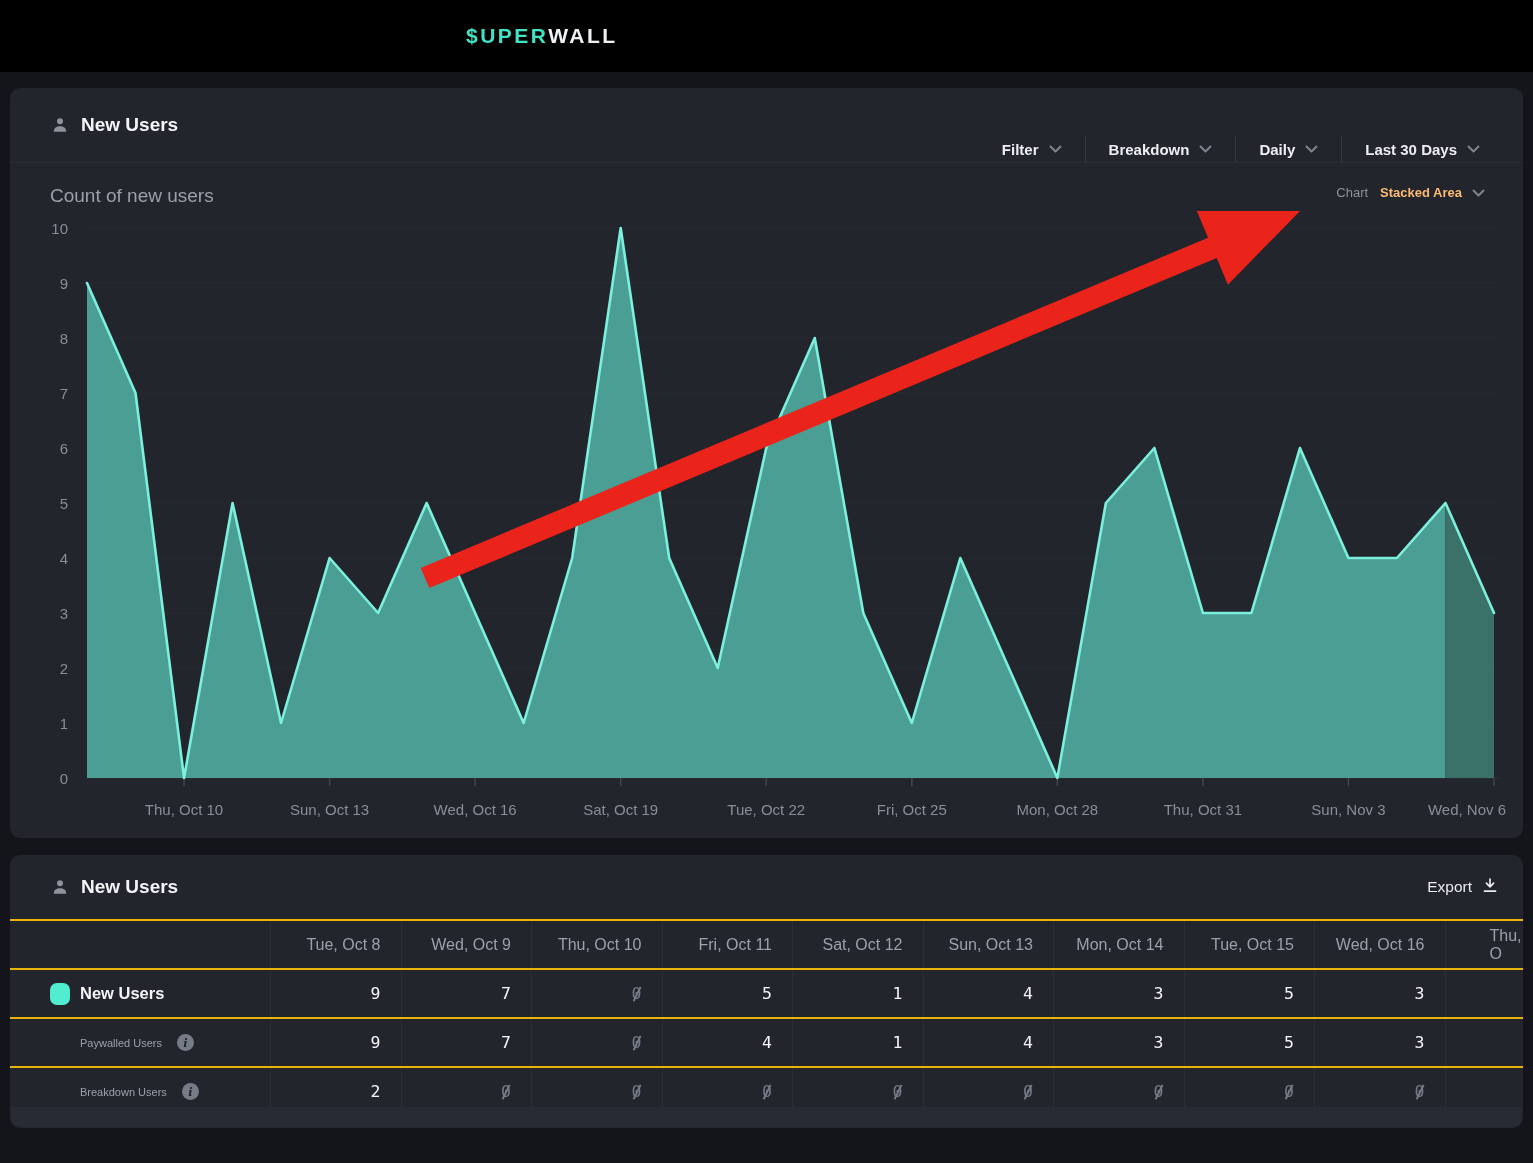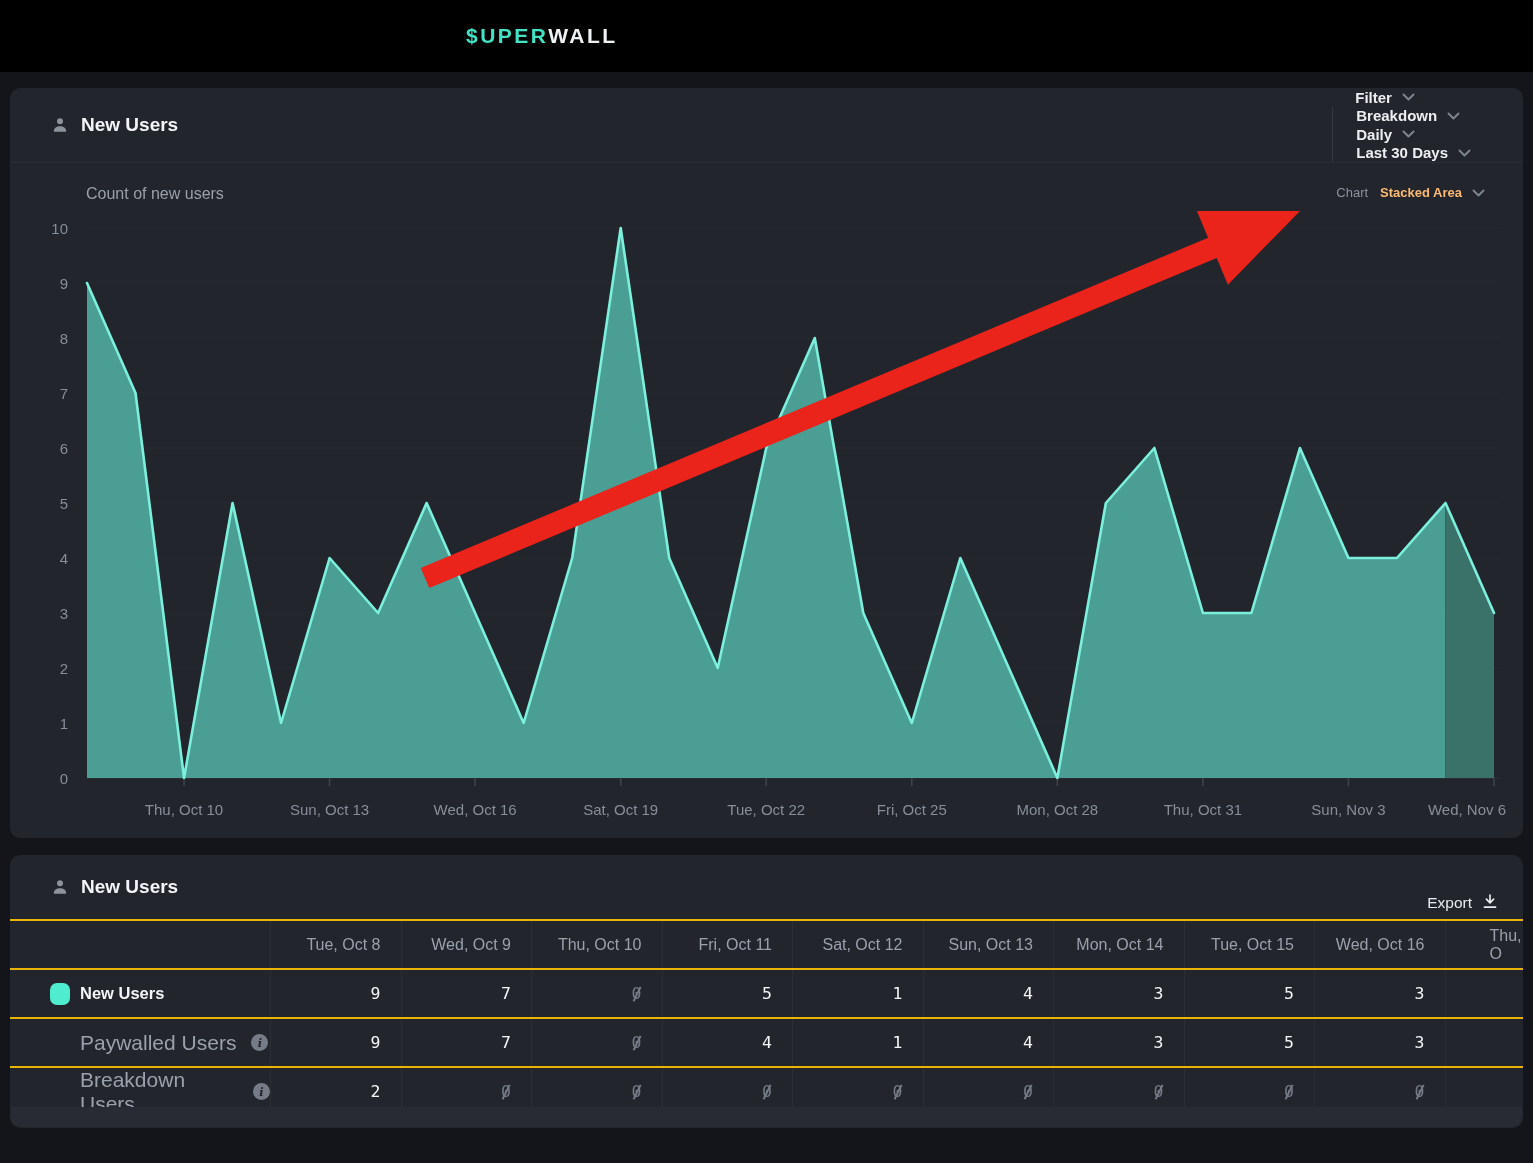--- a/index.html
+++ b/index.html
@@ -16,54 +16,54 @@
 
   .card { position:absolute; left:10px; width:1513px; background:#22252b; border-radius:10px; }
   .chart-card { top:88px; height:750px; }
   .table-card { top:855px; height:273px; overflow:hidden; }
 
   .cc-header { position:relative; height:74px; border-bottom:1px solid #2a2d33; }
   .person-icon { position:absolute; left:40px; top:27px; width:20px; height:20px; }
   .person-icon svg { display:block; }
   .card-title { position:absolute; left:71px; top:0; line-height:74px; font-size:19px;
                 font-weight:700; color:#f2f4f7; }
-  .controls { position:absolute; right:29px; top:0; height:74px; display:flex; align-items:flex-start;flex-direction:column; }
+  .controls { position:absolute; right:20px; top:0; height:74px; display:flex; align-items:flex-end; }
   .ctrl { display:flex; align-items:center; gap:10px; padding:0 23px; font-size:15px;
           font-weight:600; color:#eceef1; cursor:pointer; height:26px; }
   .ctrl + .ctrl { border-left:1px solid #343841; }
   .chev svg { display:block; }
 
-  .subtitle { position:absolute; left:40px; top:97px; font-size:16px; color:#99a0ab;margin-left:36px; }
+  .subtitle { position:absolute; left:40px; top:97px; font-size:19px; color:#99a0ab; }
   .chart-type { position:absolute; right:38px; top:97px; display:flex; align-items:center;
                 gap:10px; font-size:13px; cursor:pointer; }
   .chart-type .ct-label { color:#8b929c; margin-right:2px; }
   .chart-type .ct-value { color:#fdba74; font-weight:700; }
 
   #chart-svg { position:absolute; left:0; top:0; }
 
   .tc-header { position:relative; height:64px; }
   .tc-header .person-icon { top:22px; }
   .tc-header .card-title { line-height:64px; }
   .export-btn { position:absolute; right:26px; top:0; height:64px; display:flex;
-                align-items:center; gap:11px; font-size:15.5px; color:#e9ebee; cursor:pointer;margin-top:16px; }
+                align-items:center; gap:11px; font-size:15.5px; color:#e9ebee; cursor:pointer; }
 
   .tbl { position:absolute; left:0; right:0; top:64px; }
   .trow { display:flex; height:47px; border-top:2px solid #eab308; }
   .tcell { box-sizing:border-box; flex:0 0 130.5px; border-left:1px solid #2b2e34;
            display:flex; align-items:center; justify-content:flex-end; padding-right:20px; }
   .tcell.last { flex:1 1 auto; border-left:1px solid #2b2e34; justify-content:flex-start; padding-left:44px; }
   .labelcell { flex:0 0 260px; border-left:none; position:relative; display:flex;
                align-items:center; justify-content:flex-start; padding-left:70px; box-sizing:border-box; }
   .colhead { font-size:16px; color:#9aa1ad; }
   .val { font-family:"DejaVu Sans Mono", monospace; font-size:16.5px; font-weight:500; color:#f3f5f7; }
   .val.zero { color:#747b86; position:relative; }
   .val.zero::after { content:""; position:absolute; left:50%; top:9%; width:1.6px; height:82%;
                      background:currentColor; transform:translateX(-50%) rotate(26deg); }
   .row-label-main { font-size:16.5px; font-weight:600; color:#f2f4f6; }
-  .row-label-sub { font-size:21px; color:#9aa1ad; }
+  .row-label-sub { font-size:11px; color:#9aa1ad; }
   .swatch { position:absolute; left:40px; top:50%; transform:translateY(-50%);
             width:20px; height:22px; border-radius:7px; }
   .info-icon { width:17px; height:17px; border-radius:50%; background:#757c87; color:#22252b;
                font-size:11.5px; font-weight:800; display:inline-flex; align-items:center;
                justify-content:center; margin-left:15px; font-family:"DejaVu Serif", serif;
                font-style:italic; cursor:pointer; flex:0 0 auto; }
   .scroll-strip { position:absolute; left:1px; right:1px; bottom:1px; height:20px;
                   background:#282b33; border-radius:0 0 10px 10px; }
 </style>
 </head>

